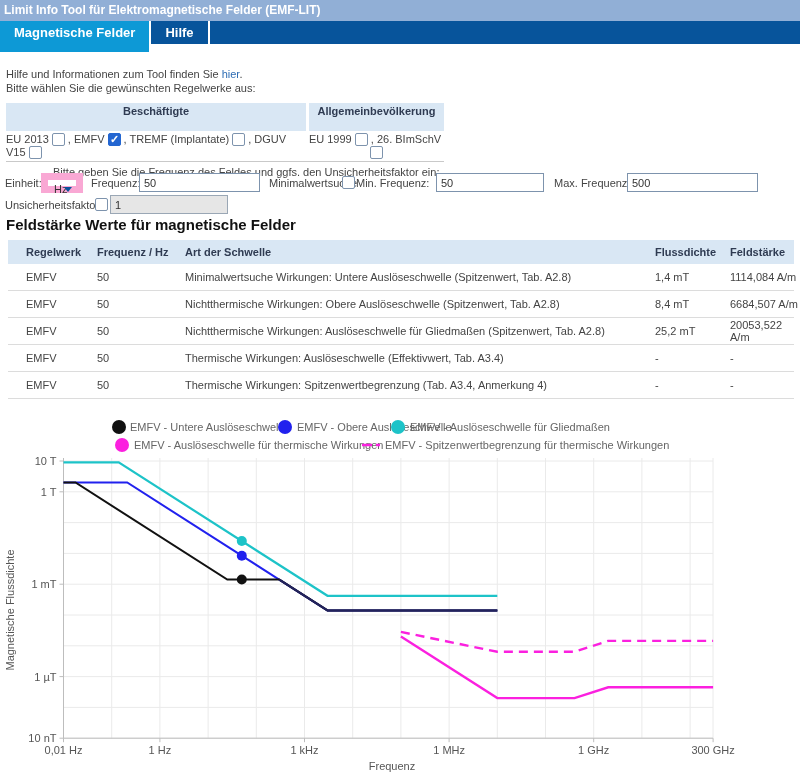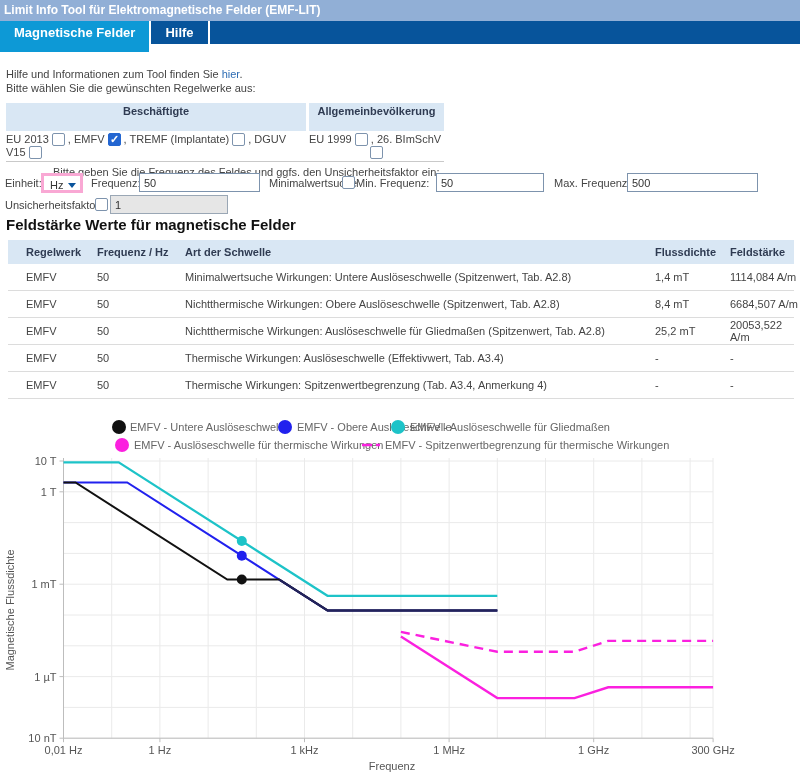--- a/index.html
+++ b/index.html
@@ -33,21 +33,21 @@
         background:#fff; vertical-align:-3px; margin-left:3px; cursor:pointer; position:relative; }
   .cb.checked { background:#2366d1; border-color:#2366d1; }
   .cb.checked::after { content:"✓"; position:absolute; left:1.5px; top:-1px; color:#fff; font-size:11px; font-weight:bold; }
 
   
   .form-label { line-height:20px; }
   .ctl { border:1px solid #7d93ad; height:19px; font-family:"Liberation Sans",sans-serif;
          font-size:11px; color:#333; padding:0 4px; background:#fff; }
   input.ctl { position:absolute; }
   .ctl.disabled { background:#e6e6e6; border-color:#9aa7b5; }
-  .selectbox { position:absolute; width:42px; height:20px; border:3px solid #f9a8d4; background:#fff;
+  .selectbox { position:absolute; width:42px; height:20px; border:7px solid #f9a8d4; background:#fff;
                line-height:18px; padding-left:6px; cursor:pointer; color:#333; }
   .selectbox .chev { position:absolute; right:4px; top:7px; width:0; height:0;
                      border-left:4px solid transparent; border-right:4px solid transparent; border-top:5px solid #0a549c; }
 
   
   .res-heading { position:absolute; left:6px; top:216px; font-size:15px; font-weight:bold; color:#111; }
   .res-table { position:absolute; left:8px; top:240px; width:786px; }
   .res-grid { display:grid; grid-template-columns:71px 88px 470px 75px 80px; padding-left:10px; }
   .res-grid > div { padding-left:8px; display:flex; align-items:center; }
   .res-head { background:#d9e7f4; height:24px; font-weight:bold; color:#2f3b52; }

